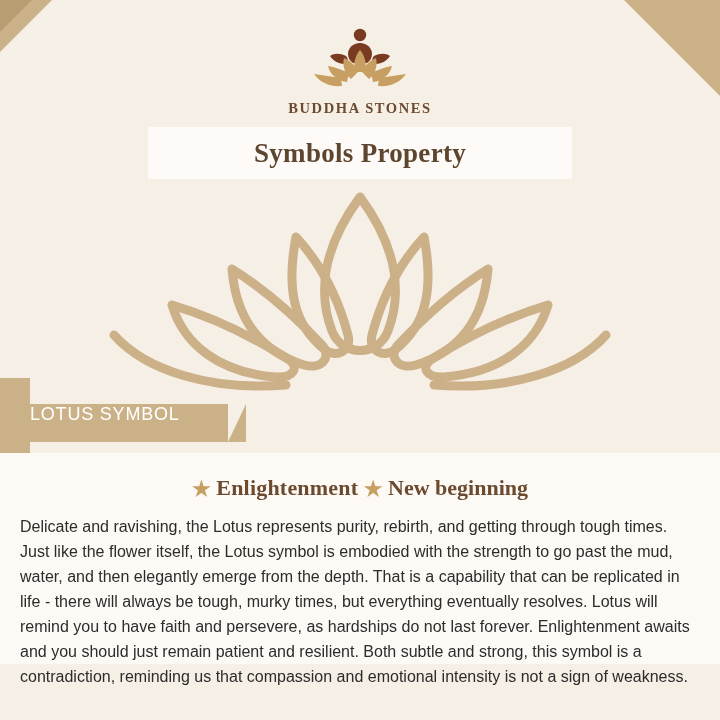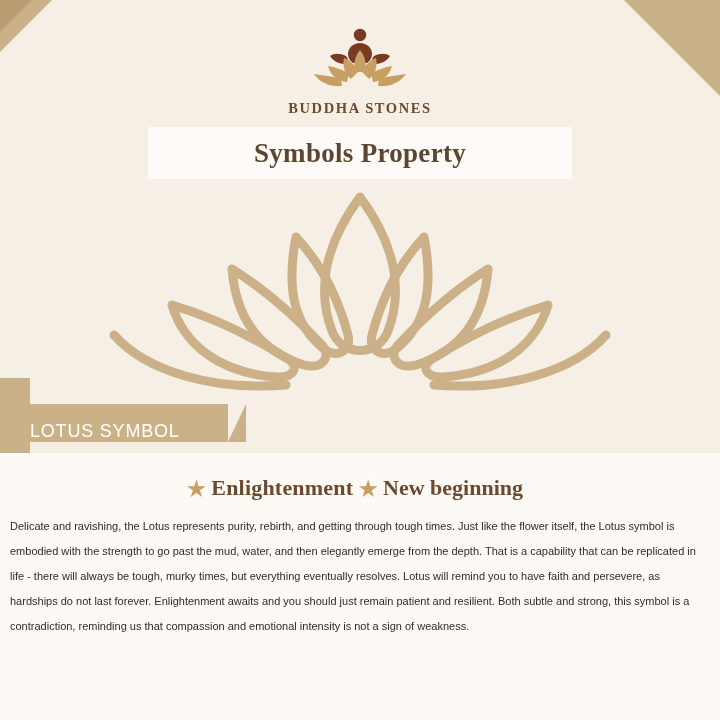--- a/index.html
+++ b/index.html
@@ -94,59 +94,59 @@
     width: 560px; height: 215px;
   }
 
   
   .ribbon {
     position: absolute;
     left: 0; top: 404px;
     width: 228px; height: 38px;
     background: #cbb188;
     display: flex;
-    align-items: flex-end;
+    align-items: flex-start;
   }
   .ribbon span {
     margin-left: 30px;
     font-size: 18px;
     color: #ffffff;
     letter-spacing: 0.8px;
   }
   .ribbon-tail {
     position: absolute;
     left: 228px; top: 404px;
     width: 0; height: 0;
     border-style: solid;
     border-width: 0 0 38px 18px;
     border-color: transparent transparent #cbb188 transparent;
   }
 
   
   .body-panel {
     position: absolute;
     left: 0; top: 453px;
-    width: 720px; height: 267px;
+    width: 720px; height: 211px;
     background: #fdfaf6;
-    padding: 14px 20px 0 10px;
+    padding: 14px 20px 0 20px;
   }
   .headline {
     text-align: center;
     font-family: "Liberation Serif", serif;
     font-weight: bold;
     font-size: 22px;
     color: #6b4a2f;
     margin-top: 8px;
     margin-bottom: 12px;
     white-space: nowrap;
   }
   .headline .star { color: #c79f62; font-size: 21px; vertical-align: -1px; }
   .headline .g1 { letter-spacing: 0.2px; }
   .paragraph {
-    font-size: 11px;
+    font-size: 16px;
     line-height: 25px;
     color: #2c2c2c;
     text-align: left;
   }
 </style>
 </head>
 <body>
 
 <div class="page">
 

